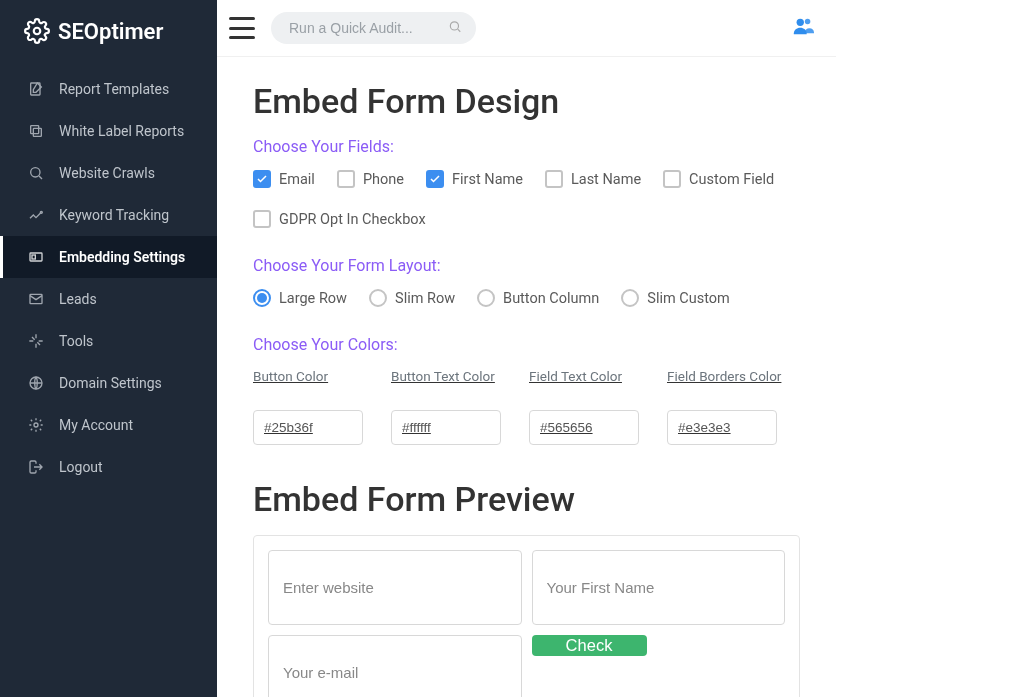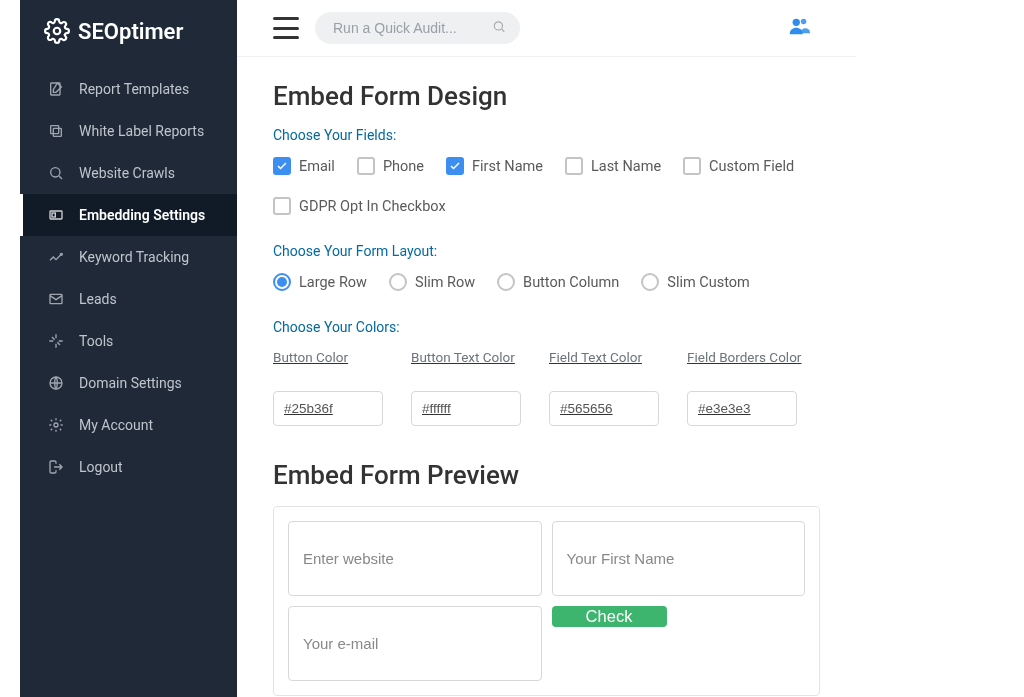--- a/index.html
+++ b/index.html
@@ -1,43 +1,43 @@
 <!DOCTYPE html>
 <html><head>
 <meta charset="utf-8">
 <style>
 * { margin: 0; padding: 0; box-sizing: border-box; }
 body { font-family: -apple-system, BlinkMacSystemFont, "Segoe UI", Roboto, "Helvetica Neue", Arial, sans-serif; background: #fff; color: #333; }
-.app { display: flex; width: 836px; height: 697px; margin-left: 20px; }
+.app { display: flex; width: 836px; height: 697px; }
 
 
 .sidebar { width: 217px; background: #1f2937; color: #ccc; flex-shrink: 0; }
 .brand { display: flex; align-items: center; gap: 8px; padding: 18px 20px 18px 24px; color: #fff; font-size: 22px; font-weight: 600; }
 .brand-icon { display: inline-flex; }
 .nav { display: flex; flex-direction: column; padding-top: 6px; }
 .nav-item { display: flex; align-items: center; gap: 14px; padding: 12px 18px 12px 24px; color: #bfc5cc; font-size: 14px; cursor: pointer; border-left: 3px solid transparent; }
 .nav-item.active { background: #111a27; color: #fff; border-left-color: #fff; font-weight: 600; }
 .nav-item .nav-icon { width: 18px; height: 18px; display: inline-flex; align-items: center; justify-content: center; opacity: 0.8; }
 
 
 .main { flex: 1; display: flex; flex-direction: column; overflow: hidden; }
-.topbar { display: flex; align-items: center; gap: 16px; padding: 12px 36px; border-bottom: 1px solid #f0f0f0; }
+.topbar { display: flex; align-items: center; gap: 16px; padding: 12px 12px; border-bottom: 1px solid #f0f0f0; }
 .menu-btn { width: 26px; height: 22px; display: inline-flex; flex-direction: column; justify-content: space-between; cursor: pointer; }
 .menu-btn span { height: 3px; background: #333; border-radius: 2px; }
 .search-wrap { position: relative; width: 205px; }
 .search-input { width: 100%; background: #eef0f2; border: none; border-radius: 18px; padding: 8px 34px 8px 18px; font-size: 14px; color: #666; }
 .search-input::placeholder { color: #9aa0a6; }
 .search-icon { position: absolute; right: 14px; top: 50%; transform: translateY(-50%); color: #aaa; }
 .topbar-spacer { flex: 1; }
 .users-icon { color: #2f8ded; margin-right: 8px; }
 
 
 .content { padding: 24px 36px; overflow-y: auto; }
-.section-title { font-size: 26px; font-weight: 500; color: #333; margin-bottom: 16px; }
-.label { font-size: 14px; color: #0369a1; margin-bottom: 14px; }
+.section-title { font-size: 34px; font-weight: 500; color: #333; margin-bottom: 16px; }
+.label { font-size: 16px; color: #8b5cf6; margin-bottom: 14px; }
 .field-row { display: flex; flex-wrap: wrap; gap: 22px; margin-bottom: 28px; }
 .chk-item { display: flex; align-items: center; gap: 8px; font-size: 14.5px; color: #5a5a5a; }
 .chk { width: 18px; height: 18px; border: 2px solid #c4c4c4; border-radius: 3px; display: inline-flex; align-items: center; justify-content: center; cursor: pointer; }
 .chk.checked { background: #3c8ef0; border-color: #3c8ef0; color: #fff; }
 .chk svg { width: 12px; height: 12px; }
 .radio { width: 18px; height: 18px; border: 2px solid #c4c4c4; border-radius: 50%; display: inline-flex; align-items: center; justify-content: center; cursor: pointer; }
 .radio.selected { border-color: #3c8ef0; }
 .radio.selected::after { content: ""; width: 10px; height: 10px; background: #3c8ef0; border-radius: 50%; }
 .colors-row { display: flex; gap: 20px; margin-bottom: 34px; text-decoration: underline; }
 .color-col { display: flex; flex-direction: column; gap: 8px; width: 118px; }
@@ -89,37 +89,37 @@
         </div>
         <div class="nav-item">
           <span class="nav-icon">
             <svg width="16" height="16" viewBox="0 0 24 24" fill="none" stroke="currentColor" stroke-width="2">
               <circle cx="11" cy="11" r="7"></circle>
               <line x1="21" y1="21" x2="16.6" y2="16.6"></line>
             </svg>
           </span>
           <span>Website Crawls</span>
         </div>
+        <div class="nav-item">
+          <span class="nav-icon">
+            <svg width="16" height="16" viewBox="0 0 24 24" fill="none" stroke="currentColor" stroke-width="2">
+              <path d="M3 17l5-5 4 4 8-8"></path>
+              <circle cx="20" cy="8" r="1.5"></circle>
+            </svg>
+          </span>
+          <span>Keyword Tracking</span>
+        </div>
         <div class="nav-item active">
           <span class="nav-icon">
             <svg width="16" height="16" viewBox="0 0 24 24" fill="none" stroke="currentColor" stroke-width="2">
               <rect x="3" y="6" width="18" height="12" rx="1"></rect>
               <rect x="6" y="9" width="5" height="6"></rect>
             </svg>
           </span>
           <span>Embedding Settings</span>
-        </div>
-        <div class="nav-item">
-          <span class="nav-icon">
-            <svg width="16" height="16" viewBox="0 0 24 24" fill="none" stroke="currentColor" stroke-width="2">
-              <path d="M3 17l5-5 4 4 8-8"></path>
-              <circle cx="20" cy="8" r="1.5"></circle>
-            </svg>
-          </span>
-          <span>Keyword Tracking</span>
         </div>
         <div class="nav-item">
           <span class="nav-icon">
             <svg width="16" height="16" viewBox="0 0 24 24" fill="none" stroke="currentColor" stroke-width="2">
               <rect x="3" y="5" width="18" height="14" rx="1"></rect>
               <path d="M3 7l9 6 9-6"></path>
             </svg>
           </span>
           <span>Leads</span>
         </div>

